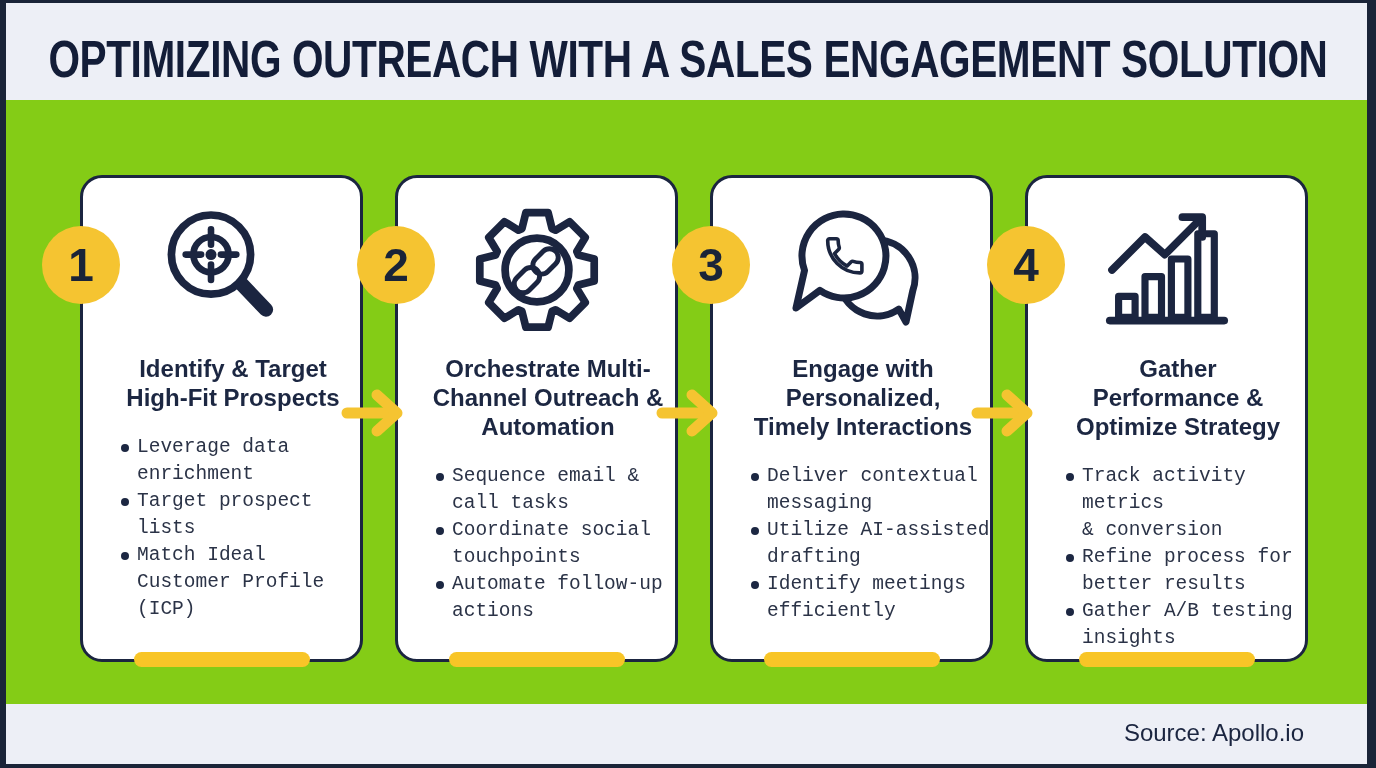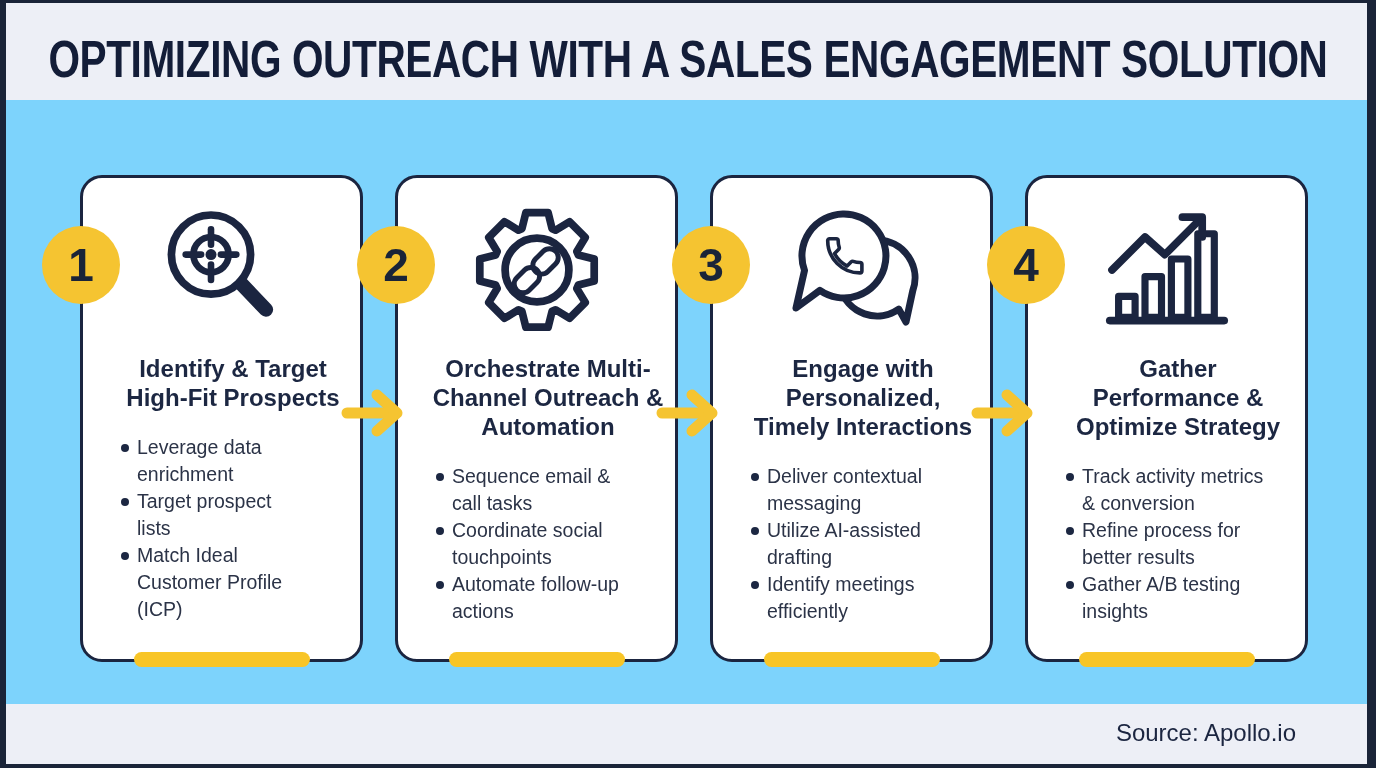--- a/index.html
+++ b/index.html
@@ -1,41 +1,41 @@
 <!DOCTYPE html>
 <html><head>
 <meta charset="utf-8">
 <style>
   html,body{margin:0;padding:0;background:#fff;}
-  .stage{position:relative;width:1376px;height:768px;background:#7dd3fc;overflow:hidden;
+  .stage{position:relative;width:1376px;height:768px;background:#84cc16;overflow:hidden;
          font-family:"Liberation Sans", sans-serif;}
   
   .frame{position:absolute;inset:0;border-style:solid;border-color:#1A2438;
          border-width:3px 9px 4px 6px;pointer-events:none;z-index:50;}
   
   .band-top{position:absolute;top:0;left:0;right:0;height:100px;background:#EDEFF6;}
   .band-bottom{position:absolute;bottom:0;left:0;right:0;height:64px;background:#EDEFF6;}
   .main-title{position:absolute;top:0;left:0;right:0;height:100px;display:flex;
               align-items:center;justify-content:center;}
   .main-title span{display:inline-block;white-space:nowrap;font-weight:bold;font-size:52px;
               letter-spacing:-0.5px;color:#131D38;transform:scaleX(0.78);
               transform-origin:center;position:relative;top:9px;}
-  .source{position:absolute;right:80px;top:719px;font-size:24px;color:#1B2540;z-index:60;text-align:center;}
+  .source{position:absolute;right:72px;top:719px;font-size:24px;color:#1B2540;z-index:60;text-align:center;}
   
   .card{position:absolute;top:175px;width:277px;height:481px;background:#FFFFFF;
         border:3px solid #1B2540;border-radius:22px;}
   .card-1{left:80px}.card-2{left:395px}.card-3{left:710px}.card-4{left:1025px}
   .badge{position:absolute;left:-41px;top:48px;width:78px;height:78px;border-radius:50%;
          background:#F5C431;display:flex;align-items:center;justify-content:center;
          font-size:46px;font-weight:bold;color:#1A2438;z-index:5;}
   .icon-area{height:168px;margin-top:8px;display:flex;align-items:center;justify-content:center;}
   .icon-area svg{display:block;}
   .card-title{text-align:center;font-weight:bold;font-size:24px;line-height:29px;color:#1C2742;}
   .tl{display:block;white-space:nowrap;padding-left:23px;}
-  .bullets{margin:22px 0 0;padding:0 0 0 38px;list-style:none;}
+  .bullets{margin:22px 0 0;padding:0 0 0 38px;list-style:none;font-family:Liberation Mono, monospace;}
   .bullets li{position:relative;padding-left:16px;margin:0;font-size:19.5px;line-height:27px;
          color:#2B3347;white-space:pre-line;}
   .bullets li::before{content:"";position:absolute;left:0;top:10px;width:8px;height:8px;
          border-radius:50%;background:#1C2742;}
   .accent{position:absolute;left:50%;bottom:-8px;transform:translateX(-50%);
          width:176px;height:15px;border-radius:8px;background:#F8C527;}
   
   .flow-arrow{position:absolute;top:385px;z-index:10;}
   .arrow-a{left:341px}.arrow-b{left:656px}.arrow-c{left:971px}
   .stroke-navy{stroke:#1B2540;fill:none;stroke-linecap:round;stroke-linejoin:round;}

